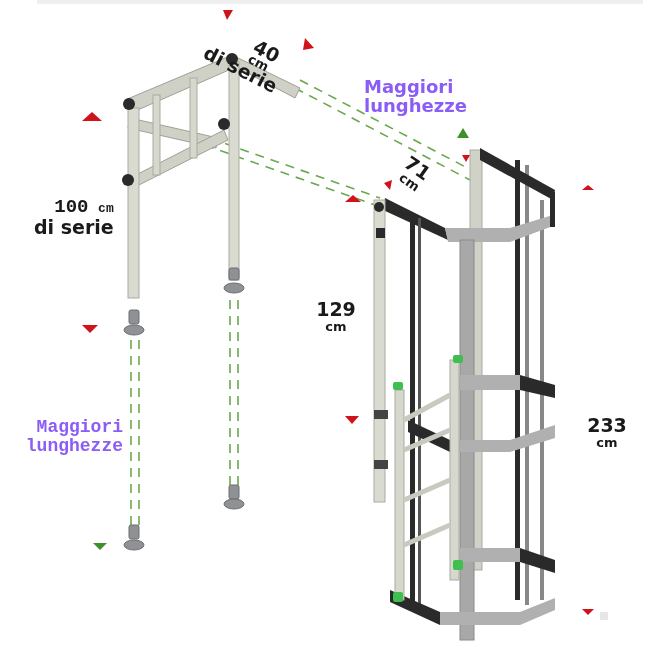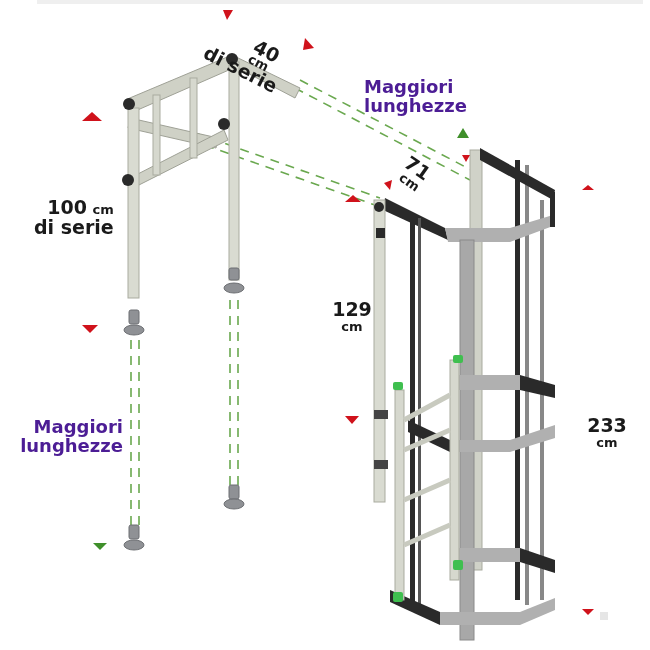--- a/index.html
+++ b/index.html
@@ -1,25 +1,25 @@
 <!DOCTYPE html>
 <html><head>
   <meta charset="utf-8">
   <style>
     html, body { margin: 0; padding: 0; background: #ffffff; }
     body { width: 650px; height: 650px; position: relative; overflow: hidden; font-family: "DejaVu Sans", sans-serif; }
     .topbar { position: absolute; left: 37px; top: 0; width: 606px; height: 4px; background: #efefef; }
     svg.scene { position: absolute; left: 0; top: 0; }
     .lbl { position: absolute; font-family: "DejaVu Sans", sans-serif; font-weight: bold; line-height: 1; white-space: nowrap; }
     .dark { color: #1a1a1a; }
-    .green { color: #4c1d95; }
+    .green { color: #8b5cf6; }
     .big { font-size: 19px; }
     .small { font-size: 13px; }
     .center { text-align: center; }
-    .right { text-align: right; }
+    .right { text-align: right; font-family: Liberation Mono, monospace; }
   </style>
 </head>
 <body>
 
 <div class="topbar"></div>
 
 <svg class="scene" width="650" height="650" viewBox="0 0 650 650">
 
   <g stroke="#6aa84f" stroke-width="1.6" stroke-dasharray="9,7" fill="none">
     <line x1="295" y1="88" x2="470" y2="180"></line>
@@ -164,21 +164,21 @@
     <span class="small">cm</span>
   </div>
   <div class="big" style="margin-top:1px;">di serie</div>
 </div>
 
 <div class="lbl green right" style="left:8px; top:418px; font-size:18px; width:115px;">
   <div>Maggiori</div>
   <div style="margin-top:1px;">lunghezze</div>
 </div>
 
-<div class="lbl dark center" style="left:332px; top:300px; width:40px;">
+<div class="lbl dark center" style="left:316px; top:300px; width:40px;">
   <div class="big">129</div>
   <div class="small" style="margin-top:1px;">cm</div>
 </div>
 
 <div class="lbl dark center" style="left:570px; top:416px; width:44px;margin-left:15px;">
   <div class="big">233</div>
   <div class="small" style="margin-top:1px;">cm</div>
 </div>
 
 </body></html>

